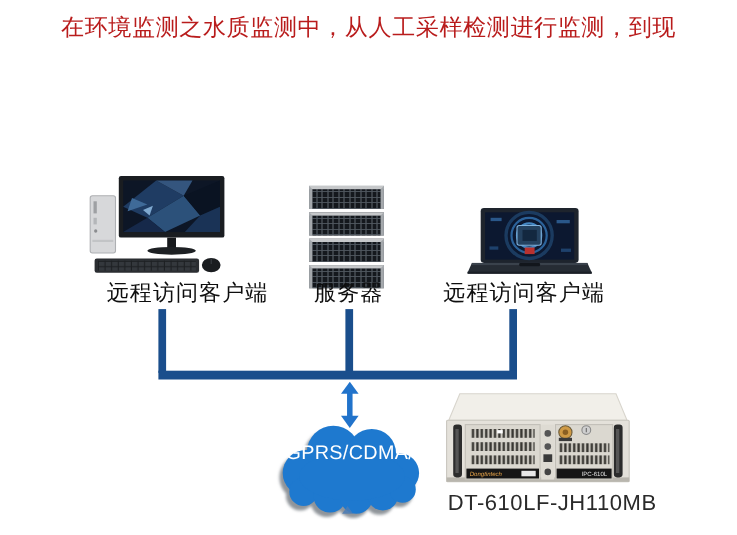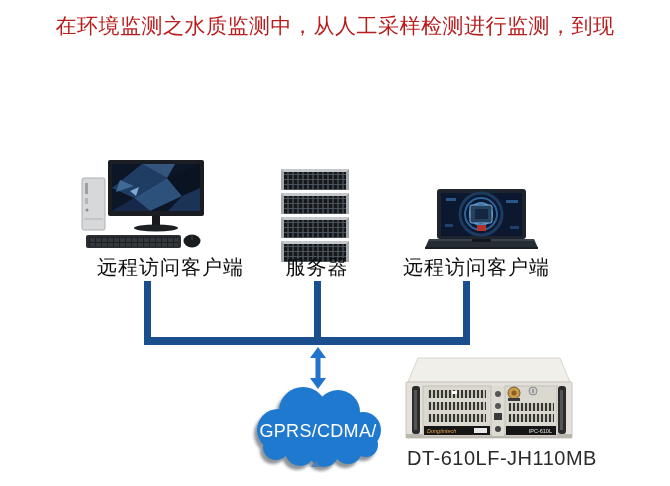--- a/index.html
+++ b/index.html
@@ -42,21 +42,20 @@
     background:
       repeating-linear-gradient(0deg, rgba(80,88,96,0.9) 0 1px, transparent 1px 5px),
       repeating-linear-gradient(90deg, #14181d 0 3px, #3a4046 3px 5px);
     background-color:#2e333a;
   }
   
   .cloud-text {
     position:absolute; left:246px; top:401px; width:144px;
     color:#ffffff; font-size:18px; line-height:21px; text-align:center;
     letter-spacing:0.3px;
-    margin-top:20px;
   }
   
   .tiny-arrow {
     position:absolute; left:311px; top:460px; width:0; height:0;
     border-left:5px solid transparent; border-right:5px solid transparent;
     border-bottom:7px solid #4a7cb6; opacity:0.85;
   }
   
   .ipc-label {
     position:absolute; left:407px; top:447px; width:170px;

